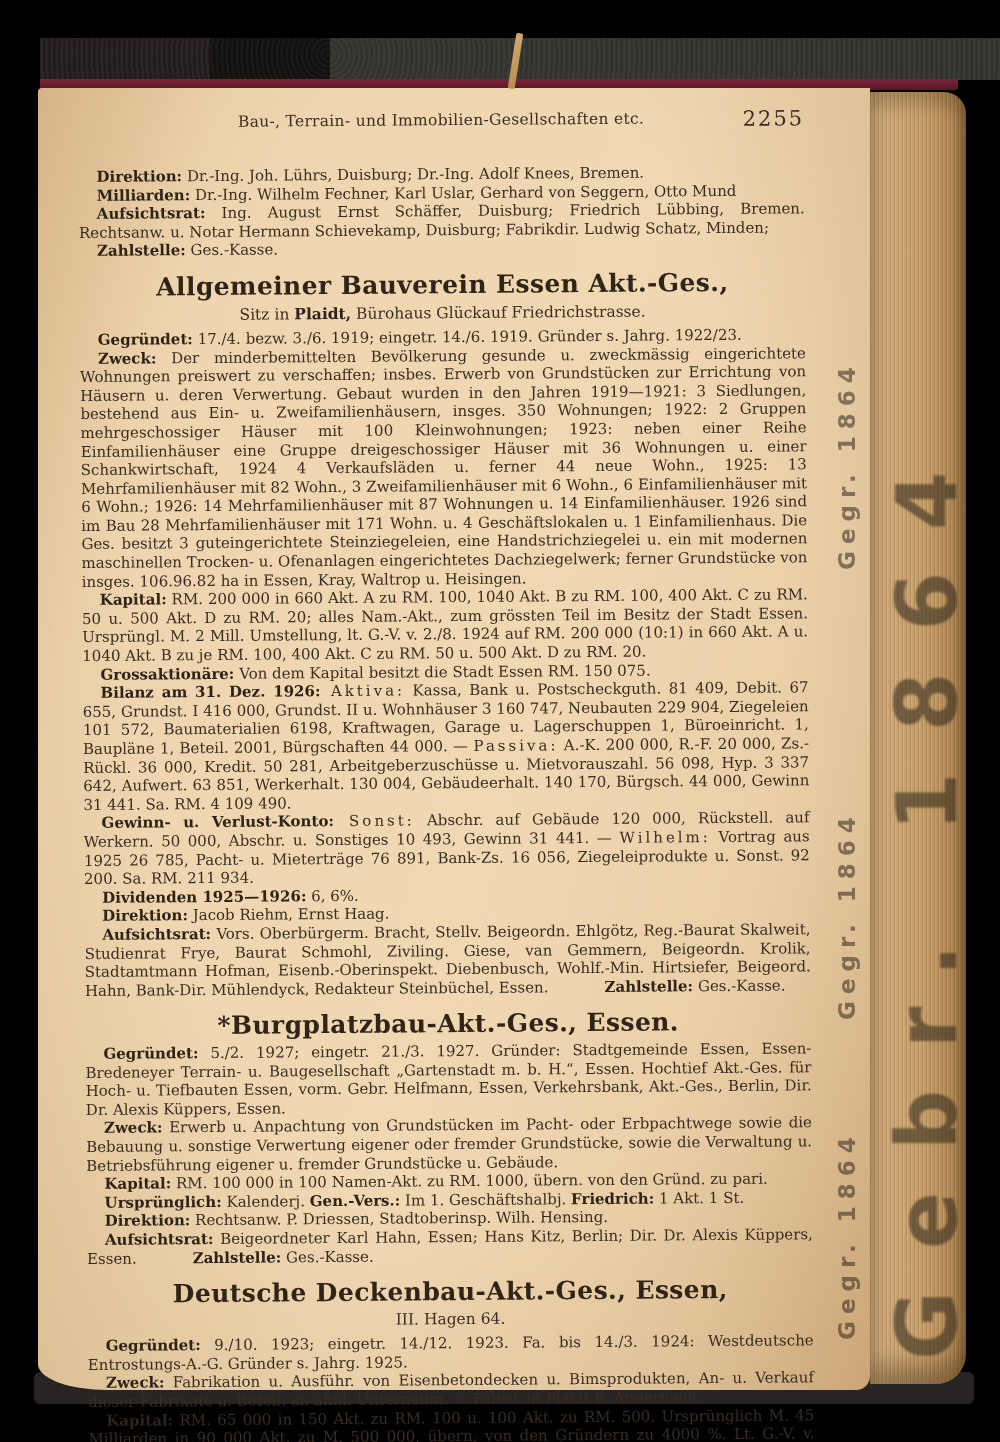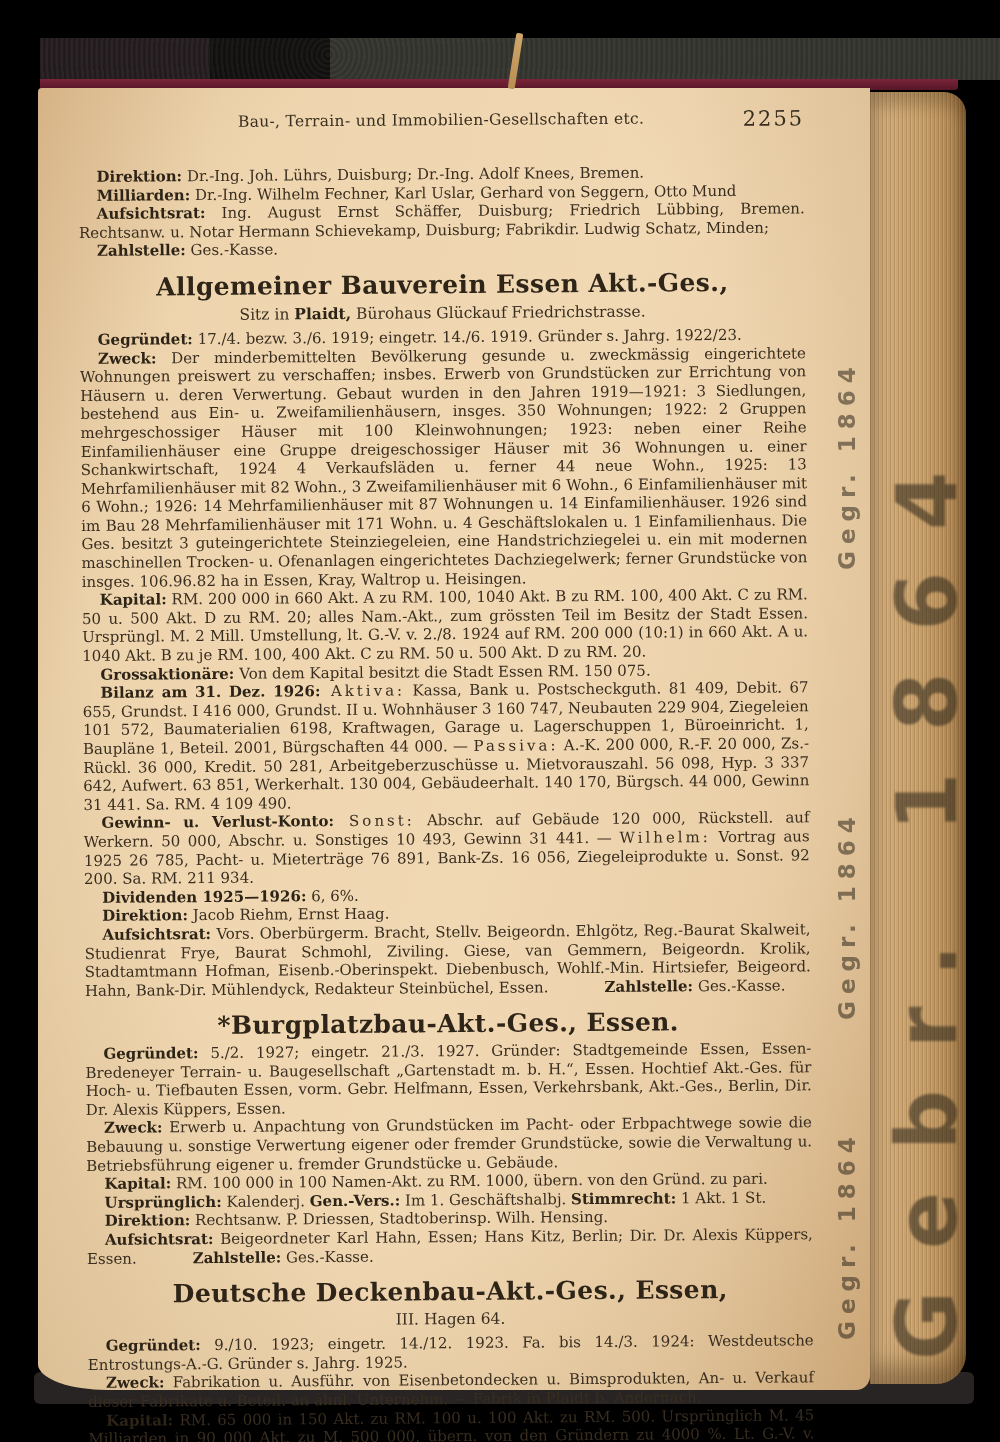--- a/index.html
+++ b/index.html
@@ -109,21 +109,21 @@
         </div>
   </section>
 
   <section class="company">
     <h2 class="company-name">*Burgplatzbau-Akt.-Ges., Essen.</h2>
 
     <div class="paragraphs">
           <p class="para"><span class="lbl">Gegründet:</span> 5./2. 1927; eingetr. 21./3. 1927.  Gründer: Stadtgemeinde Essen, Essen-Bredeneyer Terrain- u. Baugesellschaft „Gartenstadt m. b. H.“, Essen. Hochtief Akt.-Ges. für Hoch- u. Tiefbauten Essen, vorm. Gebr. Helfmann, Essen, Verkehrsbank, Akt.-Ges., Berlin, Dir. Dr. Alexis Küppers, Essen.</p>
           <p class="para"><span class="lbl">Zweck:</span> Erwerb u. Anpachtung von Grundstücken im Pacht- oder Erbpachtwege sowie die Bebauung u. sonstige Verwertung eigener oder fremder Grundstücke, sowie die Verwaltung u. Betriebsführung eigener u. fremder Grundstücke u. Gebäude.</p>
           <p class="para"><span class="lbl">Kapital:</span> RM. 100 000 in 100 Namen-Akt. zu RM. 1000, übern. von den Gründ. zu pari.</p>
-          <p class="para"><span class="lbl">Ursprünglich:</span> Kalenderj.  <span class="lbl">Gen.-Vers.:</span> Im 1. Geschäftshalbj.  <span class="lbl">Stimmrecht:</span> 1 Akt. 1 St.</p>
+          <p class="para"><span class="lbl">Ursprünglich:</span> Kalenderj.  <span class="lbl">Gen.-Vers.:</span> Im 1. Geschäftshalbj.  <span class="lbl">Friedrich:</span> 1 Akt. 1 St.</p>
           <p class="para"><span class="lbl">Direktion:</span> Rechtsanw. P. Driessen, Stadtoberinsp. Wilh. Hensing.</p>
           <p class="para"><span class="lbl">Aufsichtsrat:</span> Beigeordneter Karl Hahn, Essen; Hans Kitz, Berlin; Dir. Dr. Alexis Küppers, Essen.<span class="gap" style="width: 56px;"></span><span class="lbl">Zahlstelle:</span> Ges.-Kasse.</p>
         </div>
   </section>
 
   <section class="company">
     <h2 class="company-name">Deutsche Deckenbau-Akt.-Ges., Essen,</h2>
     <p class="company-subtitle">III. Hagen 64.</p>
     <div class="paragraphs">
           <p class="para"><span class="lbl">Gegründet:</span> 9./10. 1923; eingetr. 14./12. 1923.  Fa. bis 14./3. 1924: Westdeutsche Entrostungs-A.-G.  Gründer s. Jahrg. 1925.</p>

